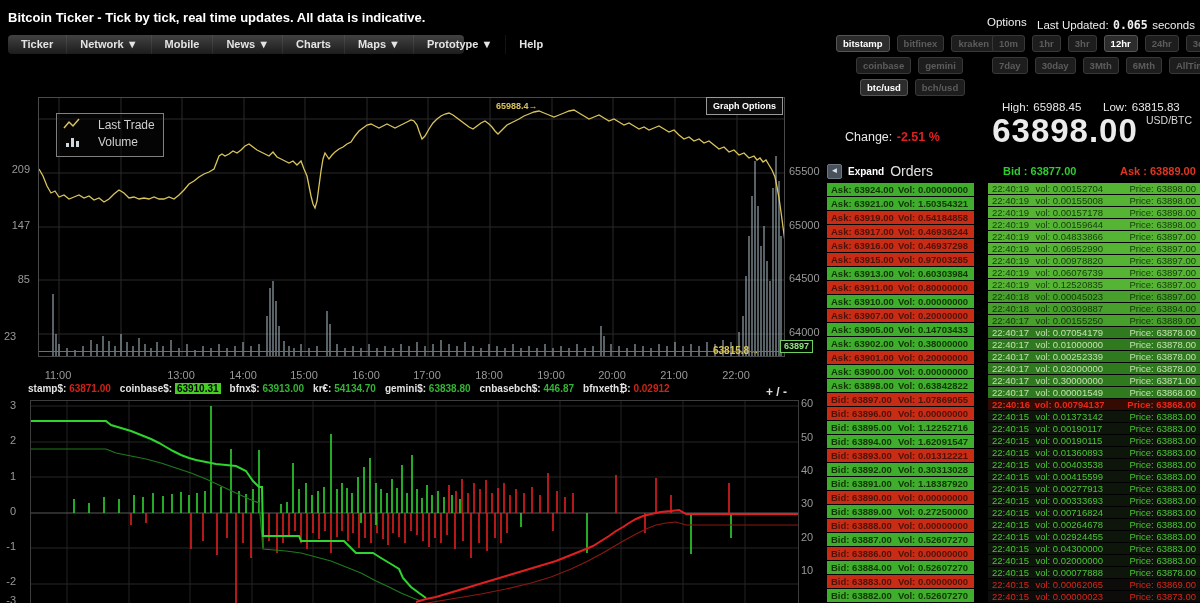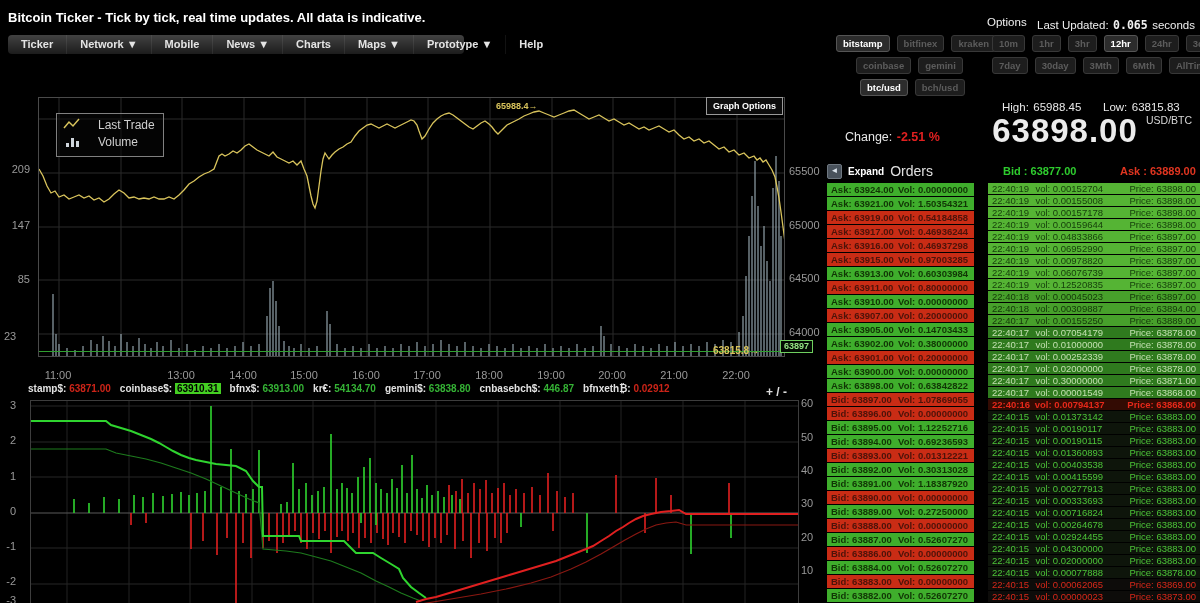--- a/index.html
+++ b/index.html
@@ -573,21 +573,21 @@
     <div class="ob-row ob-r">
       <span class="p">Bid: 63896.00</span>
       <span class="v">Vol: 0.00000000</span>
     </div>
     <div class="ob-row ob-g">
       <span class="p">Bid: 63895.00</span>
       <span class="v">Vol: 1.12252716</span>
     </div>
     <div class="ob-row ob-g">
       <span class="p">Bid: 63894.00</span>
-      <span class="v">Vol: 0.69236593</span>
+      <span class="v">Vol: 1.62091547</span>
     </div>
     <div class="ob-row ob-r">
       <span class="p">Bid: 63893.00</span>
       <span class="v">Vol: 0.01312221</span>
     </div>
     <div class="ob-row ob-g">
       <span class="p">Bid: 63892.00</span>
       <span class="v">Vol: 0.30313028</span>
     </div>
     <div class="ob-row ob-g">

